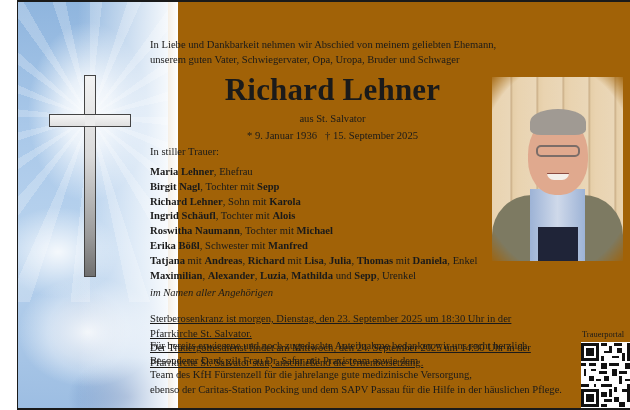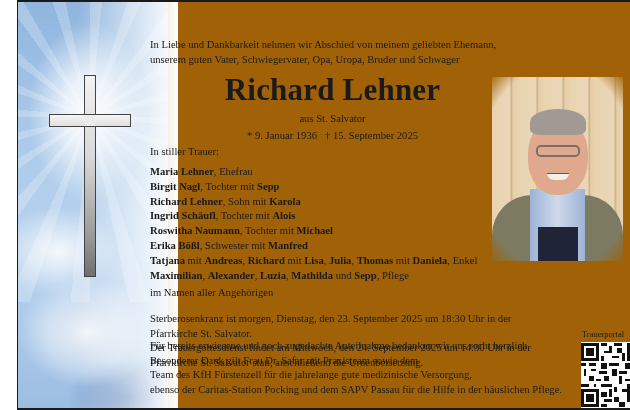--- a/index.html
+++ b/index.html
@@ -40,22 +40,22 @@
     position: absolute; left: 67px; top: 113px; width: 10px; height: 11px; background: #ececec;
   }
   .intro { position: absolute; left: 132px; top: 36px; font-size: 10.6px; line-height: 14.5px; white-space: nowrap; }
   .name { position: absolute; left: 132px; top: 70px; width: 365px; text-align: center; font-size: 31px; font-weight: bold; line-height: 36px; letter-spacing: 0.2px; white-space: nowrap; }
   .origin { position: absolute; left: 132px; top: 110px; width: 365px; text-align: center; font-size: 10.6px; line-height: 14px; white-space: nowrap; }
   .dates { position: absolute; left: 132px; top: 127px; width: 365px; text-align: center; font-size: 10.6px; line-height: 14px; white-space: nowrap; }
   .dates .sep { display: inline-block; width: 8px; }
   .mourn-label { position: absolute; left: 132px; top: 143px; font-size: 10.6px; line-height: 14px; white-space: nowrap; text-align: center; }
   .mourners { position: absolute; left: 132px; top: 163px; font-size: 10.6px; line-height: 14.8px; white-space: nowrap; }
   .mourners b { font-weight: bold; }
-  .behalf { position: absolute; left: 132px; top: 284px; font-size: 10.6px; line-height: 14px; white-space: nowrap; }
-  .services { position: absolute; left: 132px; top: 310px; font-size: 10.6px; line-height: 14.7px; white-space: nowrap; }
+  .behalf { position: absolute; left: 132px; top: 284px; font-size: 10.6px; line-height: 14px; white-space: nowrap; font-style: italic; }
+  .services { position: absolute; left: 132px; top: 310px; font-size: 10.6px; line-height: 14.7px; white-space: nowrap; text-decoration: underline; }
   .thanks { position: absolute; left: 132px; top: 337px; width: 426px; font-size: 10.6px; line-height: 14.5px; white-space: nowrap; }
   .photo {
     position: absolute; left: 474px; top: 75px; width: 131px; height: 184px; overflow: hidden;
     -webkit-mask-image: radial-gradient(ellipse 75% 70% at 50% 50%, #000 80%, transparent 100%);
             mask-image: radial-gradient(ellipse 75% 70% at 50% 50%, #000 80%, transparent 100%);
     background: repeating-linear-gradient(90deg, #e9d3b0 0px, #ead7b8 18px, #c9ad86 19px, #e6cfa9 21px, #e9d3b0 26px);
   }
   .photo .jacket { position: absolute; left: 0; top: 118px; width: 131px; height: 70px; background: #7d7a62; border-radius: 40px 40px 0 0; }
   .photo .shirt { position: absolute; left: 38px; top: 112px; width: 55px; height: 75px; background: linear-gradient(90deg,#9db3d6,#cfd9ea,#9db3d6); }
   .photo .vest { position: absolute; left: 46px; top: 150px; width: 40px; height: 40px; background: #1f2438; }
@@ -94,21 +94,21 @@
 
   <div class="mourn-label">In stiller Trauer:</div>
   <div class="mourners" id="mourners">
       <div><b>Maria Lehner</b><span>, Ehefrau</span></div>
       <div><b>Birgit Nagl</b><span>, Tochter mit </span><b>Sepp</b></div>
       <div><b>Richard Lehner</b><span>, Sohn mit </span><b>Karola</b></div>
       <div><b>Ingrid Schäufl</b><span>, Tochter mit </span><b>Alois</b></div>
       <div><b>Roswitha Naumann</b><span>, Tochter mit </span><b>Michael</b></div>
       <div><b>Erika Bößl</b><span>, Schwester mit </span><b>Manfred</b></div>
       <div><b>Tatjana</b><span> mit </span><b>Andreas</b><span>, </span><b>Richard</b><span> mit </span><b>Lisa</b><span>, </span><b>Julia</b><span>, </span><b>Thomas</b><span> mit </span><b>Daniela</b><span>, Enkel</span></div>
-      <div><b>Maximilian</b><span>, </span><b>Alexander</b><span>, </span><b>Luzia</b><span>, </span><b>Mathilda</b><span> und </span><b>Sepp</b><span>, Pflege</span></div>
+      <div><b>Maximilian</b><span>, </span><b>Alexander</b><span>, </span><b>Luzia</b><span>, </span><b>Mathilda</b><span> und </span><b>Sepp</b><span>, Urenkel</span></div>
     </div>
   <div class="behalf">im Namen aller Angehörigen</div>
 
   <div class="services">
     <div>Sterberosenkranz ist morgen, Dienstag, den 23. September 2025 um 18:30 Uhr in der</div>
     <div>Pfarrkirche St. Salvator.</div>
     <div>Der Trauergottesdienst findet am Mittwoch, den 24. September 2025 um 14:30 Uhr in der</div>
     <div>Pfarrkirche St. Salvator statt, anschließend die Urnenbeisetzung.</div>
   </div>
 

